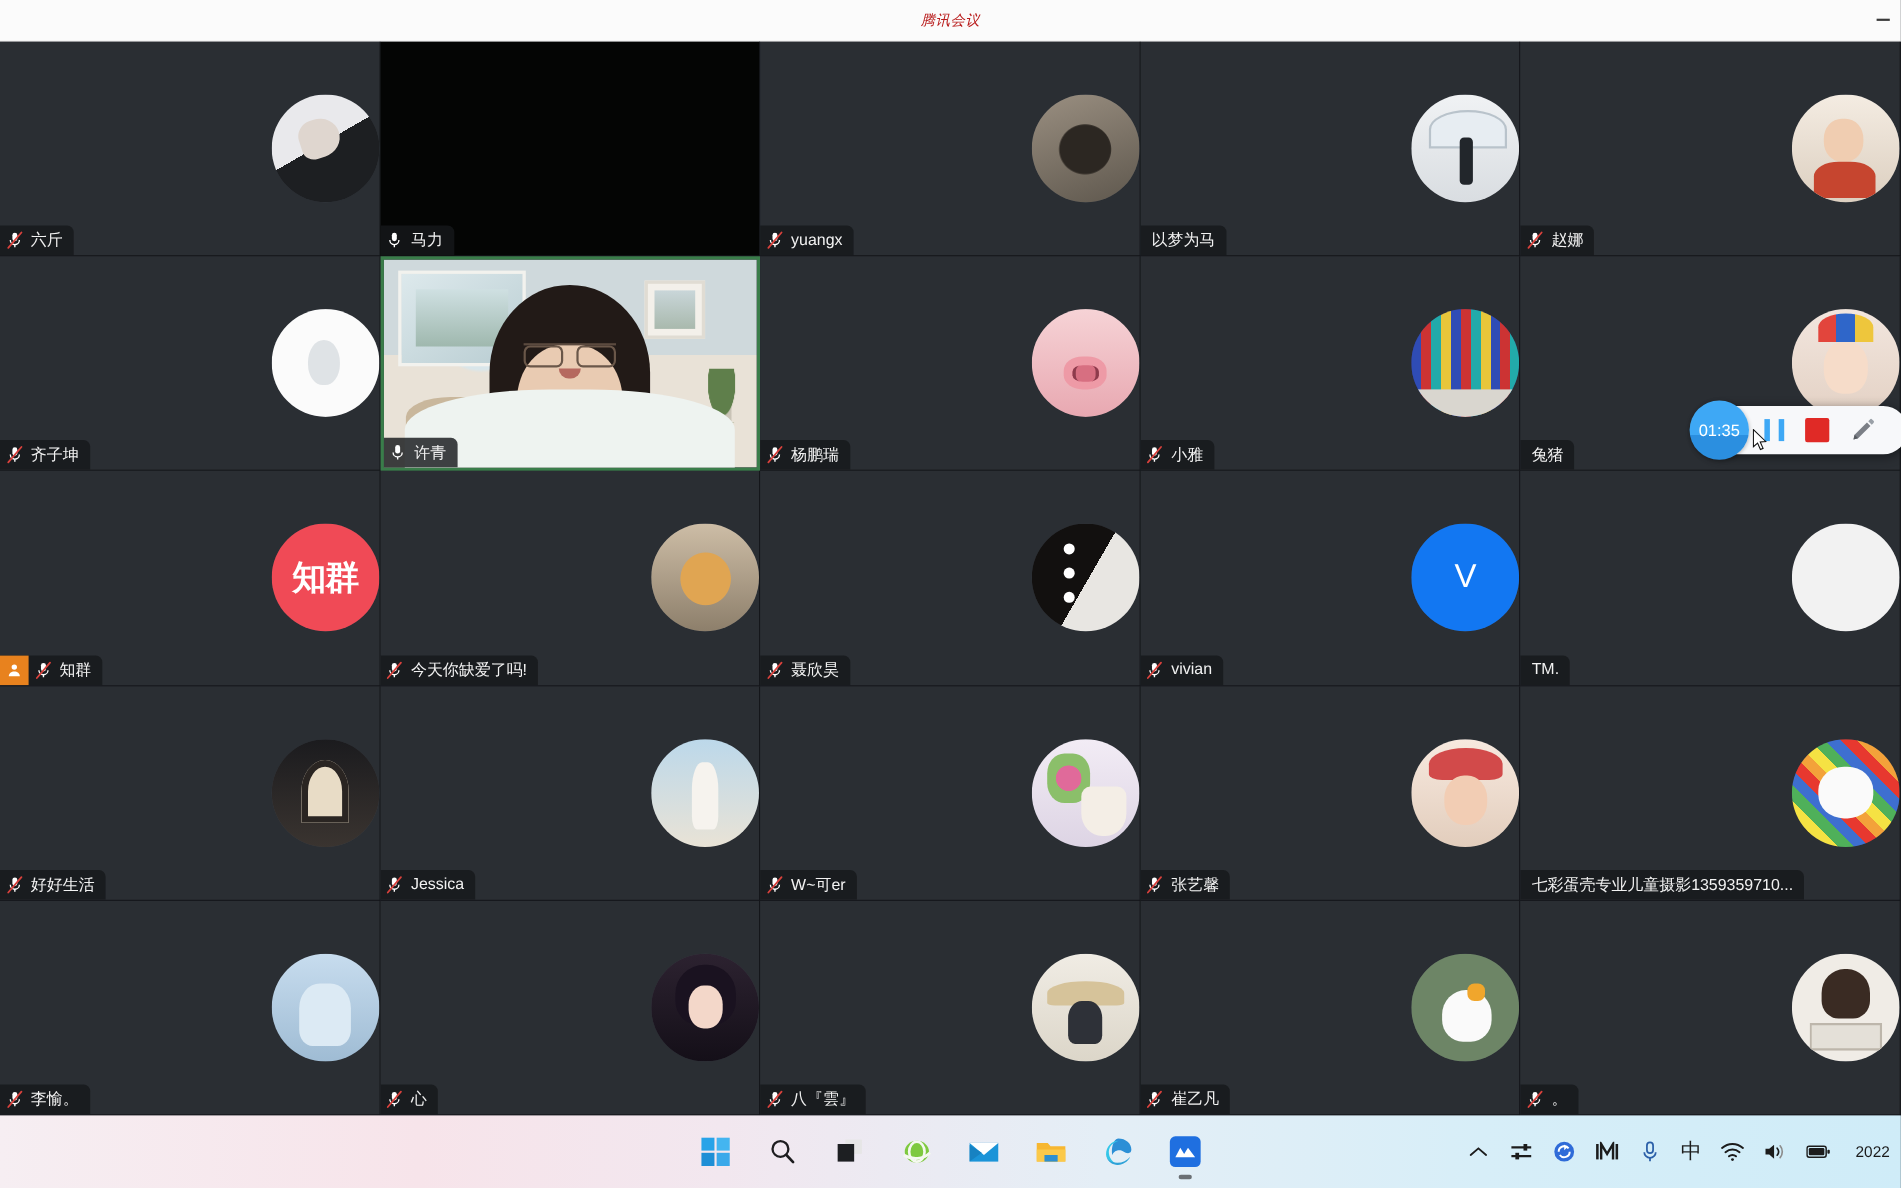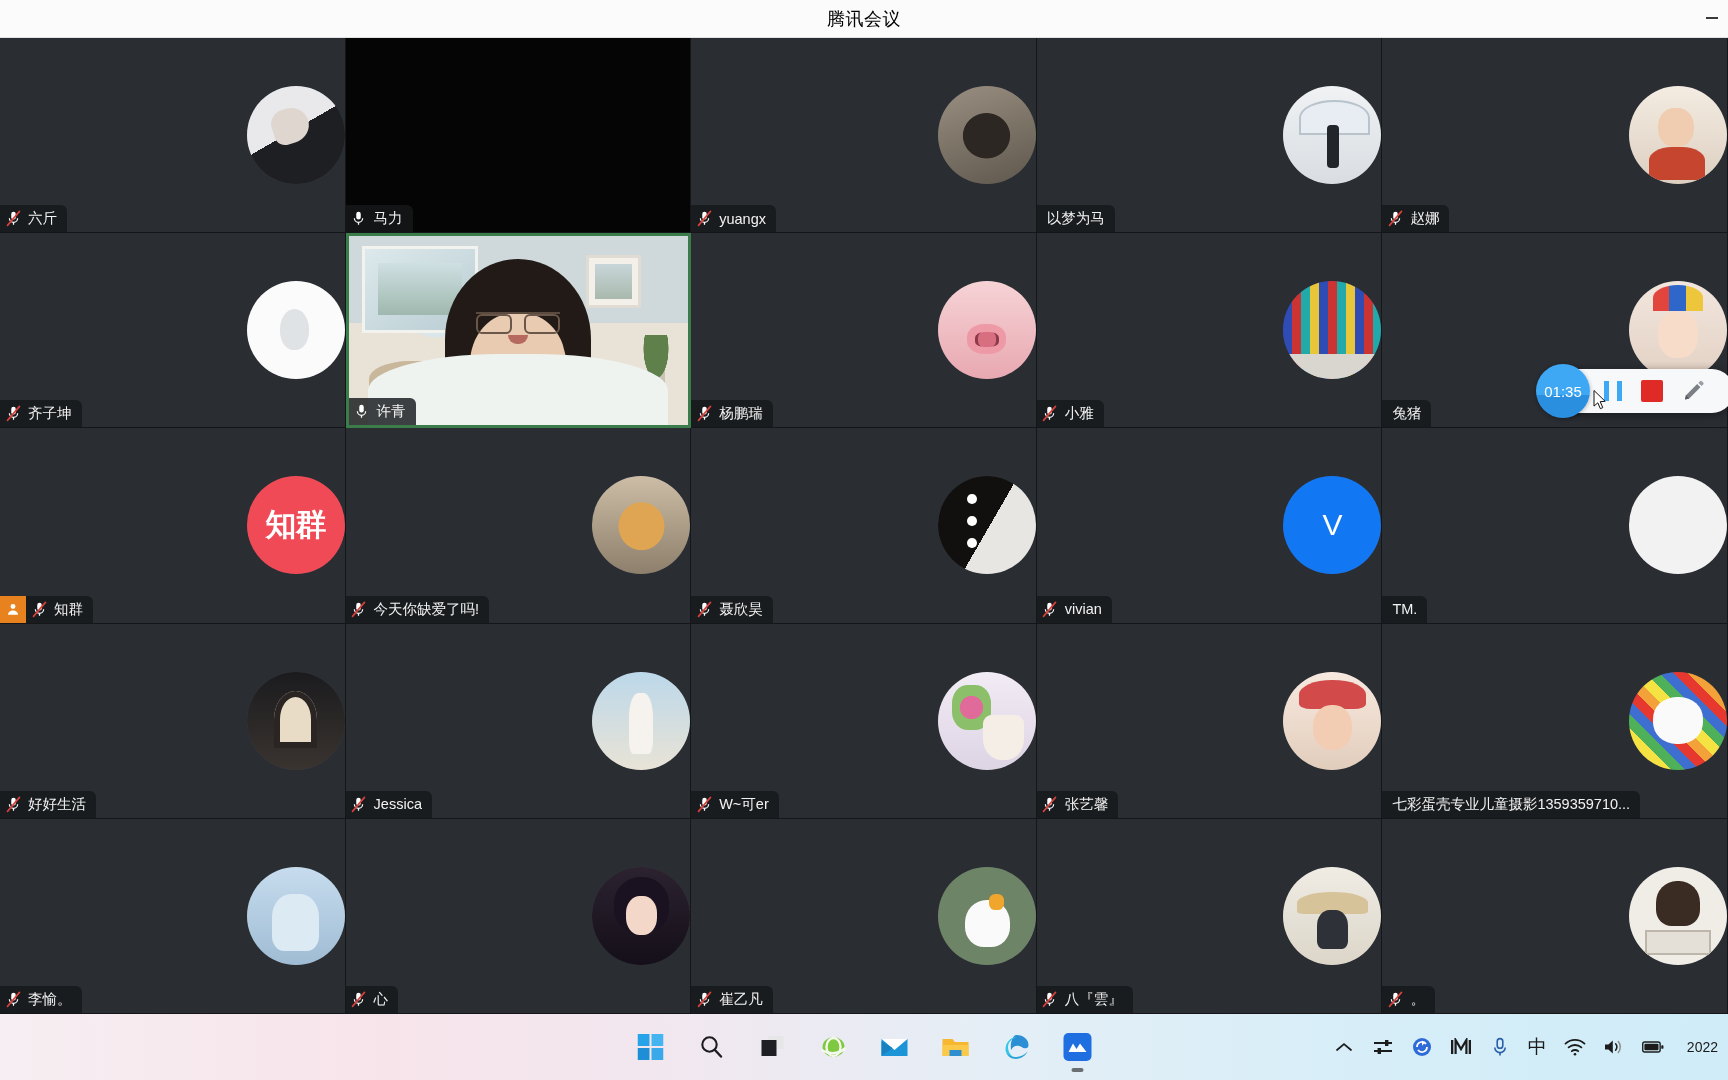--- a/index.html
+++ b/index.html
@@ -12,21 +12,21 @@
 
   
   .titlebar {
     position: absolute; top: 0; left: 0;
     width: 1728px; height: 38px;
     background: #fbfbfb;
     display: flex; align-items: center; justify-content: center;
     border-bottom: 1px solid #e2e2e2;
   }
   .titlebar-text {
-    font-size: 18px; color: #000000; letter-spacing: 0.5px;
+    font-size: 13px; color: #b91c1c; letter-spacing: 0.5px; font-style: italic;
   }
   .win-controls {
     position: absolute; right: 6px; top: 8px;
     display: flex; gap: 2px; align-items: center;
   }
   .win-btn { width: 20px; height: 20px; position: relative; }
   .win-btn .bar {
     position: absolute; left: 4px; top: 9px; width: 12px; height: 2px;
     background: #3a3a3a;
   }
@@ -730,48 +730,48 @@
   <path d="M5.4 12.6a6.6 6.6 0 0 0 13.2 0" fill="none" stroke="#ffffff" stroke-width="2"></path>
   <line x1="12" y1="19.4" x2="12" y2="23" stroke="#ffffff" stroke-width="2"></line>
   <line x1="2.4" y1="24" x2="21.6" y2="1.6" stroke="#d9413c" stroke-width="2.6" stroke-linecap="round"></line>
 </svg>
         </div>
         <span class="name-text">心</span>
       </div>
     </div>
     <div class="tile">
       <div class="avatar">
+        <div class="av-photo ph-hat"></div>
+      </div>
+      <div class="nameplate">
+        <div class="mic-slot">
+          <svg viewBox="0 0 24 26">
+  <rect x="8.4" y="2" width="7.2" height="12.4" rx="3.6" fill="#ffffff"></rect>
+  <path d="M5.4 12.6a6.6 6.6 0 0 0 13.2 0" fill="none" stroke="#ffffff" stroke-width="2"></path>
+  <line x1="12" y1="19.4" x2="12" y2="23" stroke="#ffffff" stroke-width="2"></line>
+  <line x1="2.4" y1="24" x2="21.6" y2="1.6" stroke="#d9413c" stroke-width="2.6" stroke-linecap="round"></line>
+</svg>
+        </div>
+        <span class="name-text">八『雲』</span>
+      </div>
+    </div>
+    <div class="tile">
+      <div class="avatar">
         <div class="av-photo ph-goose"></div>
       </div>
       <div class="nameplate">
         <div class="mic-slot">
           <svg viewBox="0 0 24 26">
   <rect x="8.4" y="2" width="7.2" height="12.4" rx="3.6" fill="#ffffff"></rect>
   <path d="M5.4 12.6a6.6 6.6 0 0 0 13.2 0" fill="none" stroke="#ffffff" stroke-width="2"></path>
   <line x1="12" y1="19.4" x2="12" y2="23" stroke="#ffffff" stroke-width="2"></line>
   <line x1="2.4" y1="24" x2="21.6" y2="1.6" stroke="#d9413c" stroke-width="2.6" stroke-linecap="round"></line>
 </svg>
         </div>
         <span class="name-text">崔乙凡</span>
-      </div>
-    </div>
-    <div class="tile">
-      <div class="avatar">
-        <div class="av-photo ph-hat"></div>
-      </div>
-      <div class="nameplate">
-        <div class="mic-slot">
-          <svg viewBox="0 0 24 26">
-  <rect x="8.4" y="2" width="7.2" height="12.4" rx="3.6" fill="#ffffff"></rect>
-  <path d="M5.4 12.6a6.6 6.6 0 0 0 13.2 0" fill="none" stroke="#ffffff" stroke-width="2"></path>
-  <line x1="12" y1="19.4" x2="12" y2="23" stroke="#ffffff" stroke-width="2"></line>
-  <line x1="2.4" y1="24" x2="21.6" y2="1.6" stroke="#d9413c" stroke-width="2.6" stroke-linecap="round"></line>
-</svg>
-        </div>
-        <span class="name-text">八『雲』</span>
       </div>
     </div>
     <div class="tile">
       <div class="avatar">
         <div class="av-photo ph-girls"></div>
       </div>
       <div class="nameplate">
         <div class="mic-slot">
           <svg viewBox="0 0 24 26">
   <rect x="8.4" y="2" width="7.2" height="12.4" rx="3.6" fill="#ffffff"></rect>

